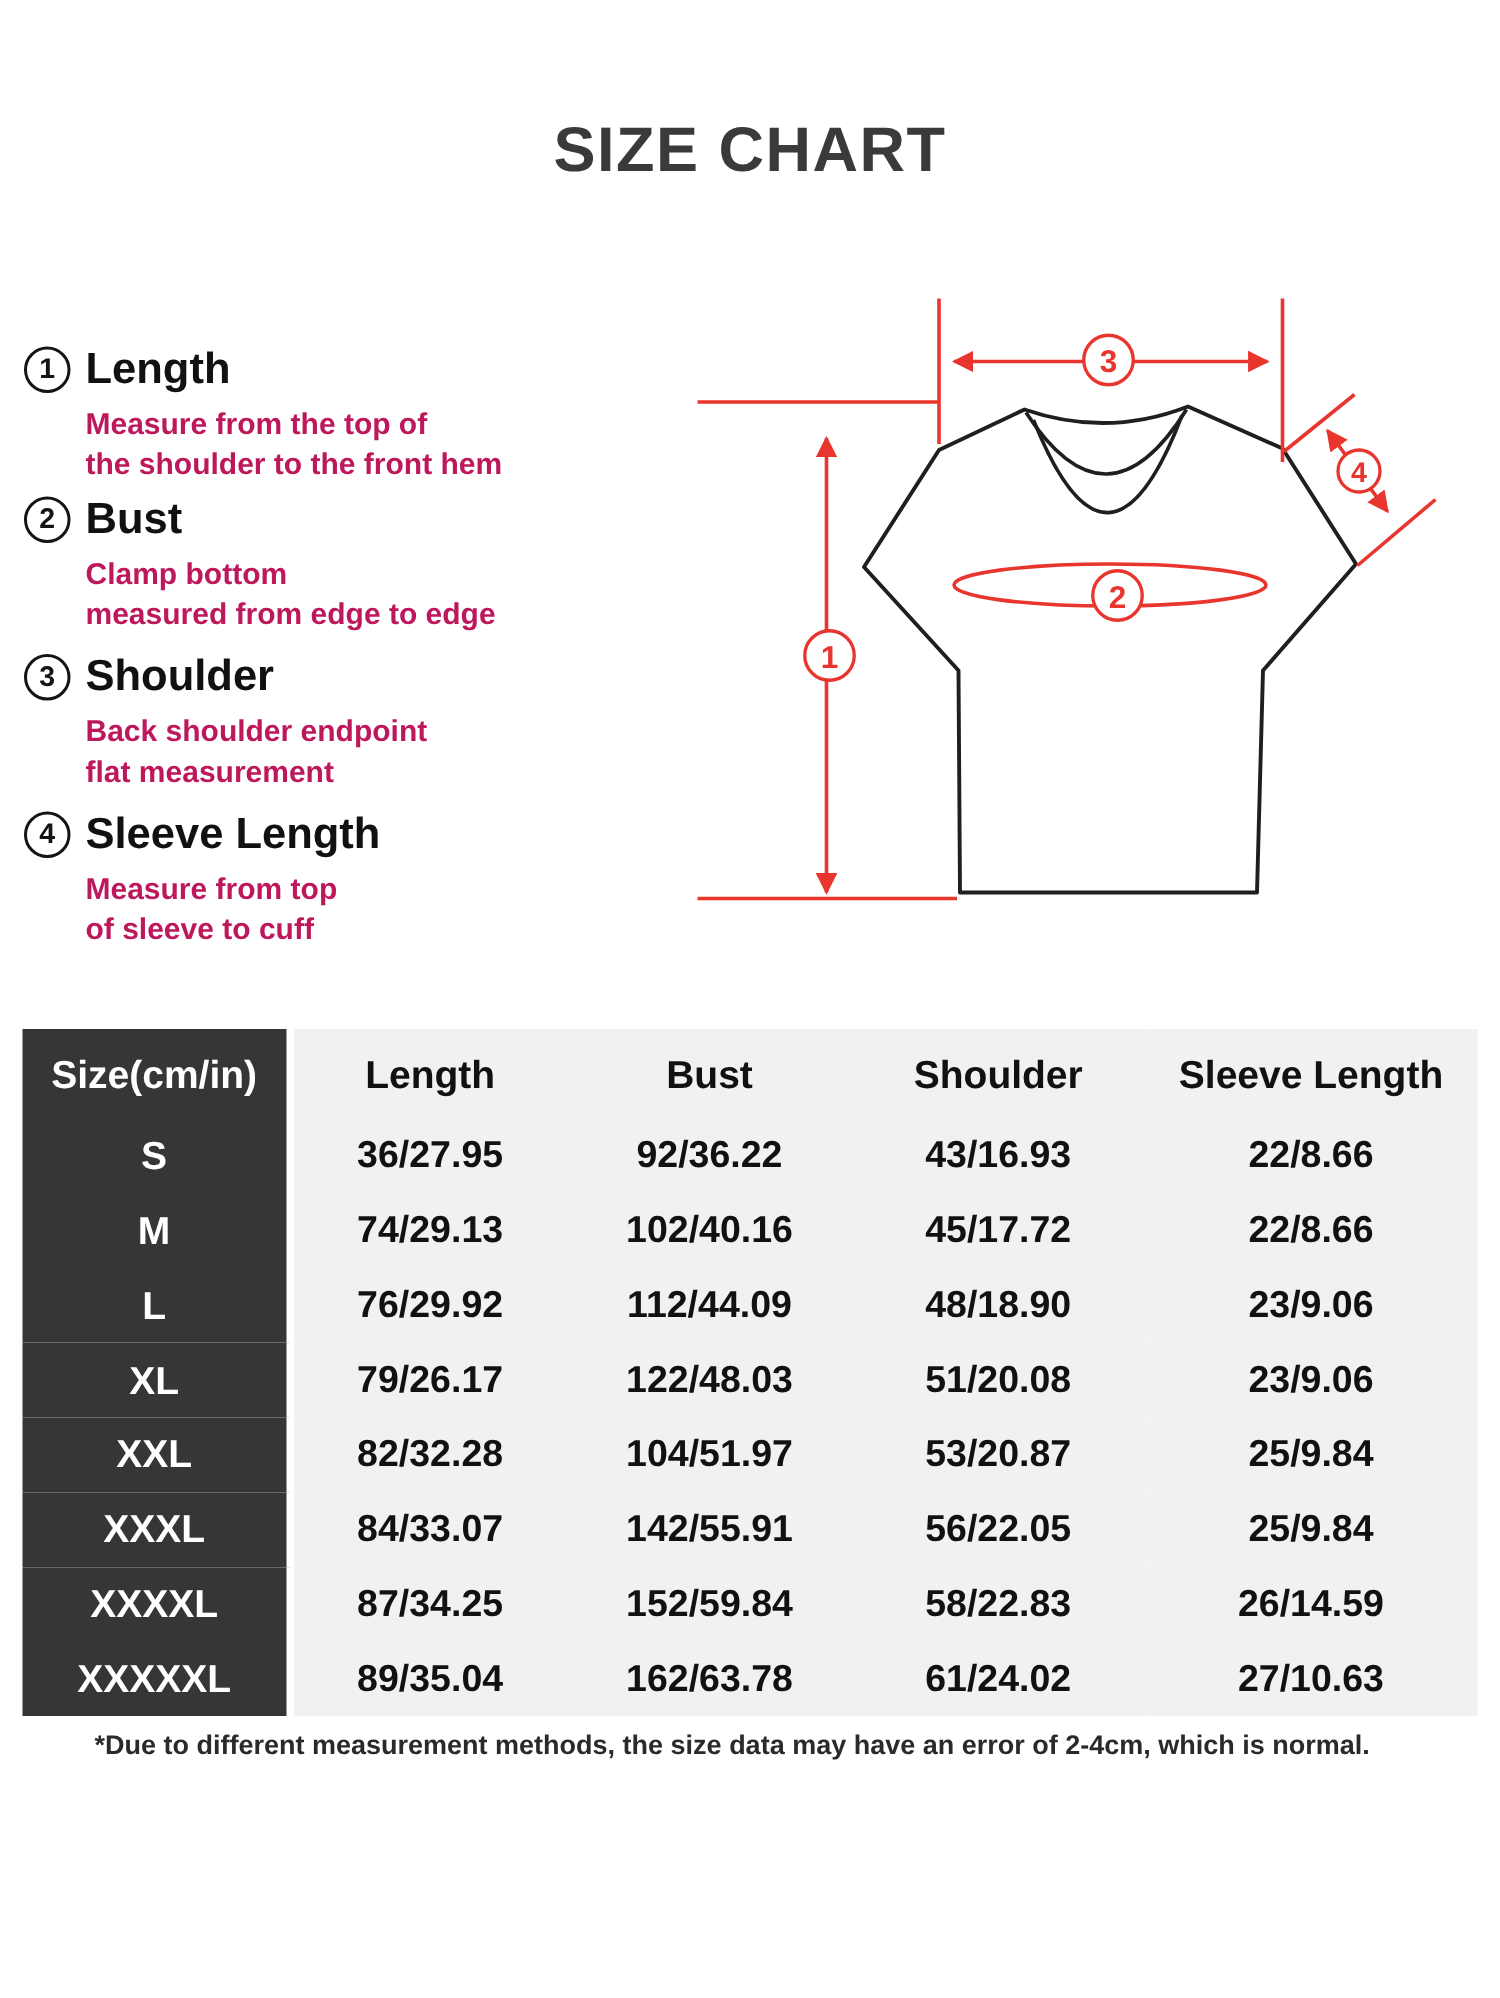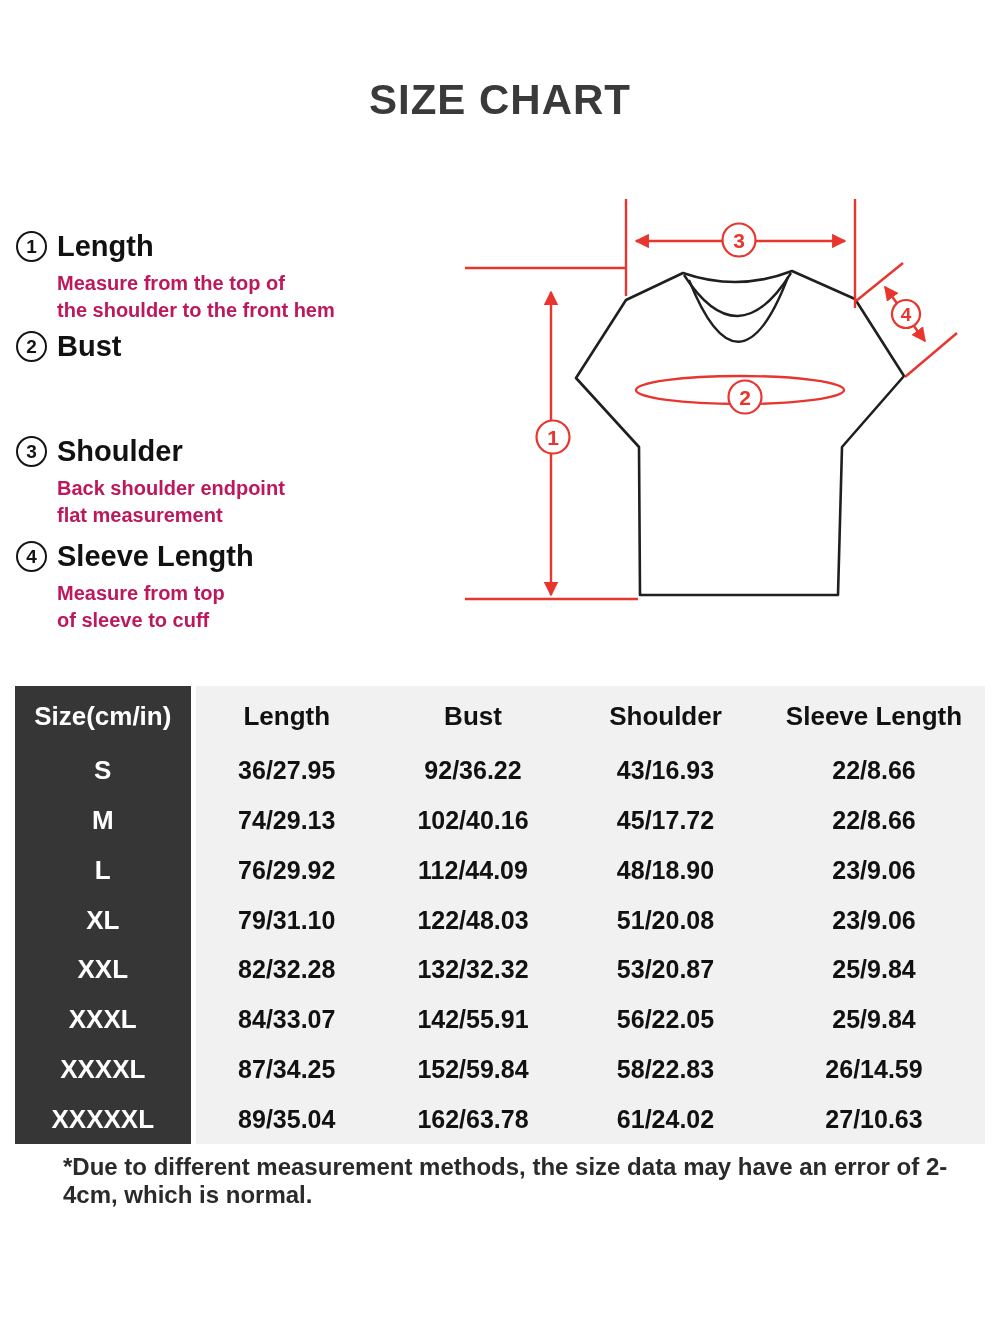--- a/index.html
+++ b/index.html
@@ -35,21 +35,21 @@
   .size-table thead tr{height:60px;}
   .size-table tbody tr{height:49.75px;}
   .size-table .dark{background:#363636;color:#ffffff;font-weight:bold;font-size:26px;
                     border-right:5px solid #ffffff;}
   .size-table .lite{background:#f1f1f1;color:#111111;font-weight:bold;}
   .size-table thead .lite{font-size:26px;}
   .size-table tbody .lite{font-size:25px;}
 
   
   .footnote{position:absolute;left:63px;top:1153px;width:900px;
-            font-size:24px;font-weight:bold;color:#2a2a2a;}
+            font-size:18px;font-weight:bold;color:#2a2a2a;}
 </style>
 </head>
 <body>
 
 <div class="page">
 
   <div class="title">SIZE CHART</div>
 
   <div class="guide-item" style="top:230px">
     <div class="g-head">
@@ -58,20 +58,22 @@
     </div>
     <div class="g-desc">Measure from the top of
 the shoulder to the front hem</div>
   </div>
 
   <div class="guide-item" style="top:330px">
     <div class="g-head">
       <span class="g-circle">2</span>
       <span class="g-label">Bust</span>
     </div>
+    <div class="g-desc">Clamp bottom
+measured from edge to edge</div>
   </div>
 
   <div class="guide-item" style="top:435px">
     <div class="g-head">
       <span class="g-circle">3</span>
       <span class="g-label">Shoulder</span>
     </div>
     <div class="g-desc">Back shoulder endpoint
 flat measurement</div>
   </div>
@@ -157,29 +159,29 @@
         </tr>
         <tr>
           <th class="dark">L</th>
           <td class="lite">76/29.92</td>
           <td class="lite">112/44.09</td>
           <td class="lite">48/18.90</td>
           <td class="lite">23/9.06</td>
         </tr>
         <tr>
           <th class="dark">XL</th>
-          <td class="lite">79/31.10</td>
+          <td class="lite">79/26.17</td>
           <td class="lite">122/48.03</td>
           <td class="lite">51/20.08</td>
           <td class="lite">23/9.06</td>
         </tr>
         <tr>
           <th class="dark">XXL</th>
           <td class="lite">82/32.28</td>
-          <td class="lite">132/32.32</td>
+          <td class="lite">104/51.97</td>
           <td class="lite">53/20.87</td>
           <td class="lite">25/9.84</td>
         </tr>
         <tr>
           <th class="dark">XXXL</th>
           <td class="lite">84/33.07</td>
           <td class="lite">142/55.91</td>
           <td class="lite">56/22.05</td>
           <td class="lite">25/9.84</td>
         </tr>

